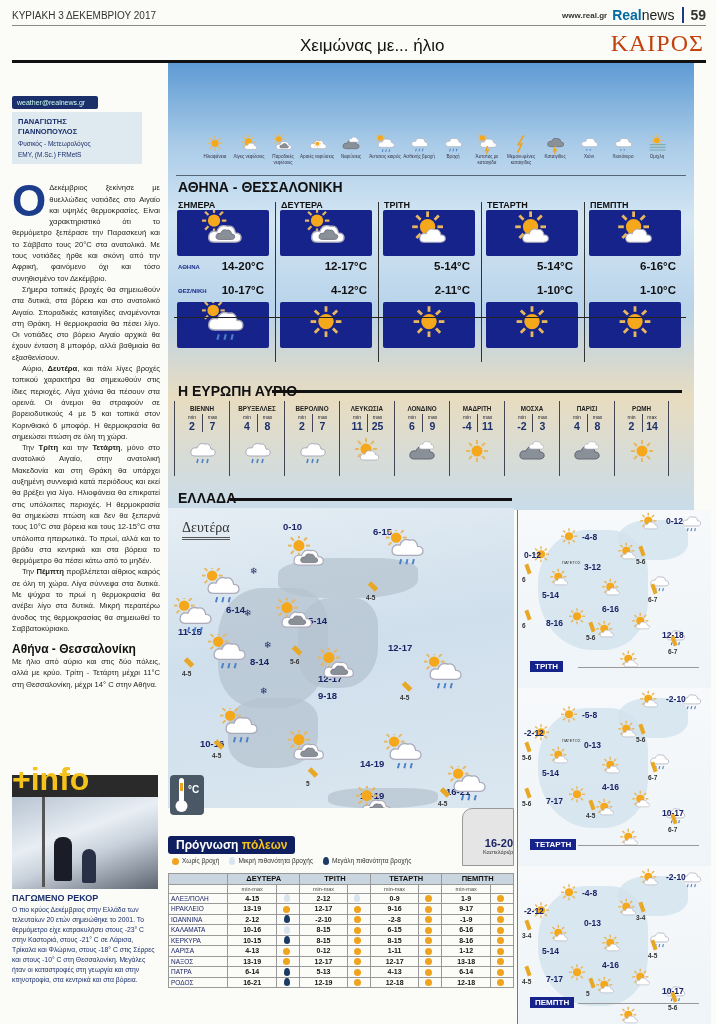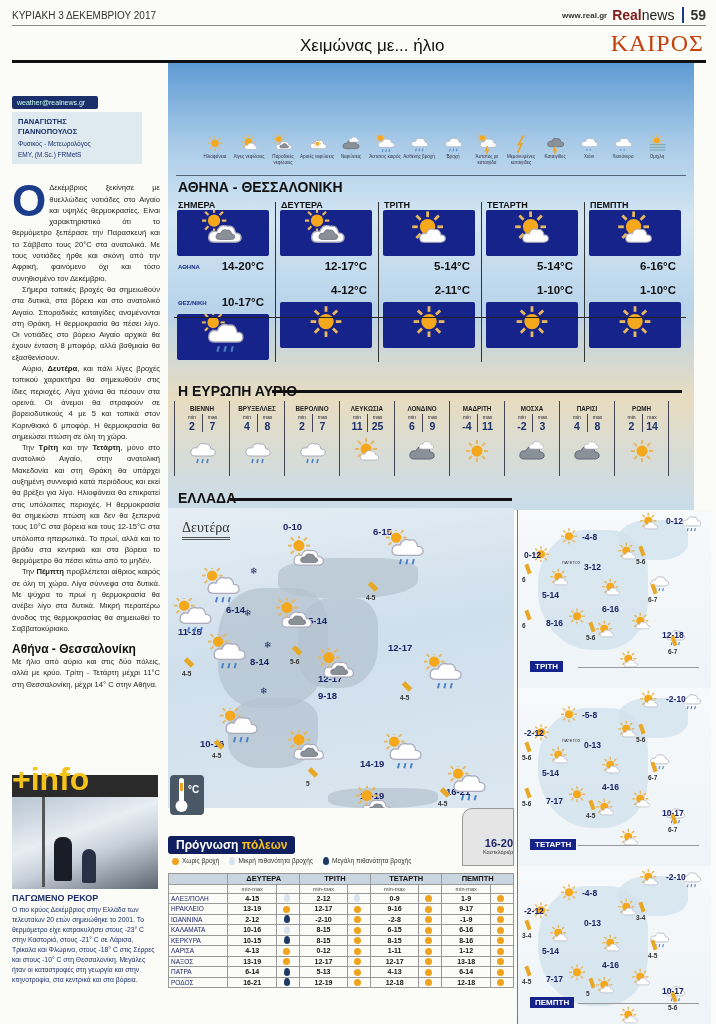--- a/index.html
+++ b/index.html
@@ -1,21 +1,21 @@
 <!DOCTYPE html>
 <html><head>
 <meta charset="utf-8">
 <style>
 *{box-sizing:border-box;margin:0;padding:0}
 body{width:716px;height:1024px;background:#fbfbf8;font-family:"Liberation Sans",sans-serif;color:#222;position:relative;overflow:hidden}
 .topbar{position:absolute;left:12px;right:10px;top:6px;height:18px;display:flex;justify-content:space-between;align-items:center;font-size:10px;color:#333}
 .brand{display:flex;align-items:center;gap:5px}
 .brand .url{font-size:8px;font-weight:bold}
 .brand .logo{font-size:14px;color:#222}
-.brand .logo b{color:#7f1d1d}
+.brand .logo b{color:#0369a1}
 .brand .pg{font-size:14px;font-weight:bold;border-left:2px solid #1a3a8a;padding-left:6px;margin-left:3px}
 .rule1{position:absolute;left:12px;right:10px;top:25px;border-top:1px solid #888}
 .headline{position:absolute;left:300px;top:36px;font-size:17px;font-weight:normal;color:#111}
 .section{position:absolute;right:12px;top:30px;font-family:"Liberation Serif",serif;font-size:24px;color:#c2410c;letter-spacing:1px}
 .rule2{position:absolute;left:12px;right:10px;top:60px;border-top:3px solid #111}
 .leftcol{position:absolute;left:12px;top:96px;width:148px;font-size:7.6px;line-height:11.3px;color:#222;text-align:justify}
 .emailbar{background:#1b2f6b;color:#cfe;font-size:7px;padding:1px 5px;width:86px;border-radius:2px}
 .authorbox{background:#dfeaf0;padding:5px 6px;margin-top:3px;width:130px}
 .authorname{font-weight:bold;color:#1b2f6b;font-size:7.5px;line-height:10px}
 .authorrole{font-size:6.5px;color:#1b2f6b;line-height:9px;margin-top:2px}
@@ -360,21 +360,21 @@
               </g>
               <g transform="translate(2,4) scale(.95)">
                 <use href="#i-cloud"></use>
               </g>
               <g transform="translate(8,10) scale(.55)">
                 <use href="#i-darkcloud"></use>
               </g>
             </svg></span>
         </div>
     <div class="tmp" style="margin-top:4px;height:16px;position:relative"><span class="citylbl" style="position:absolute;left:4px;top:4px">ΑΘΗΝΑ</span><span>14-20°C</span></div>
-    <div class="tmp" style="margin-top:20px;height:16px;position:relative"><span class="citylbl" style="position:absolute;left:4px;top:4px">ΘΕΣ/ΝΙΚΗ</span><span>10-17°C</span></div>
+    <div class="tmp" style="margin-top:8px;height:16px;position:relative"><span class="citylbl" style="position:absolute;left:4px;top:4px">ΘΕΣ/ΝΙΚΗ</span><span>10-17°C</span></div>
     <div class="wbox" style="margin-top:2px">
           <span><svg width="42" height="42" viewBox="0 0 28 30">
               <g transform="translate(-2,-3) scale(.75)">
                 <use href="#i-sun"></use>
               </g>
               <g transform="translate(2,0)">
                 <use href="#i-cloud"></use>
                 <use href="#i-rain"></use>
               </g>
             </svg></span>

